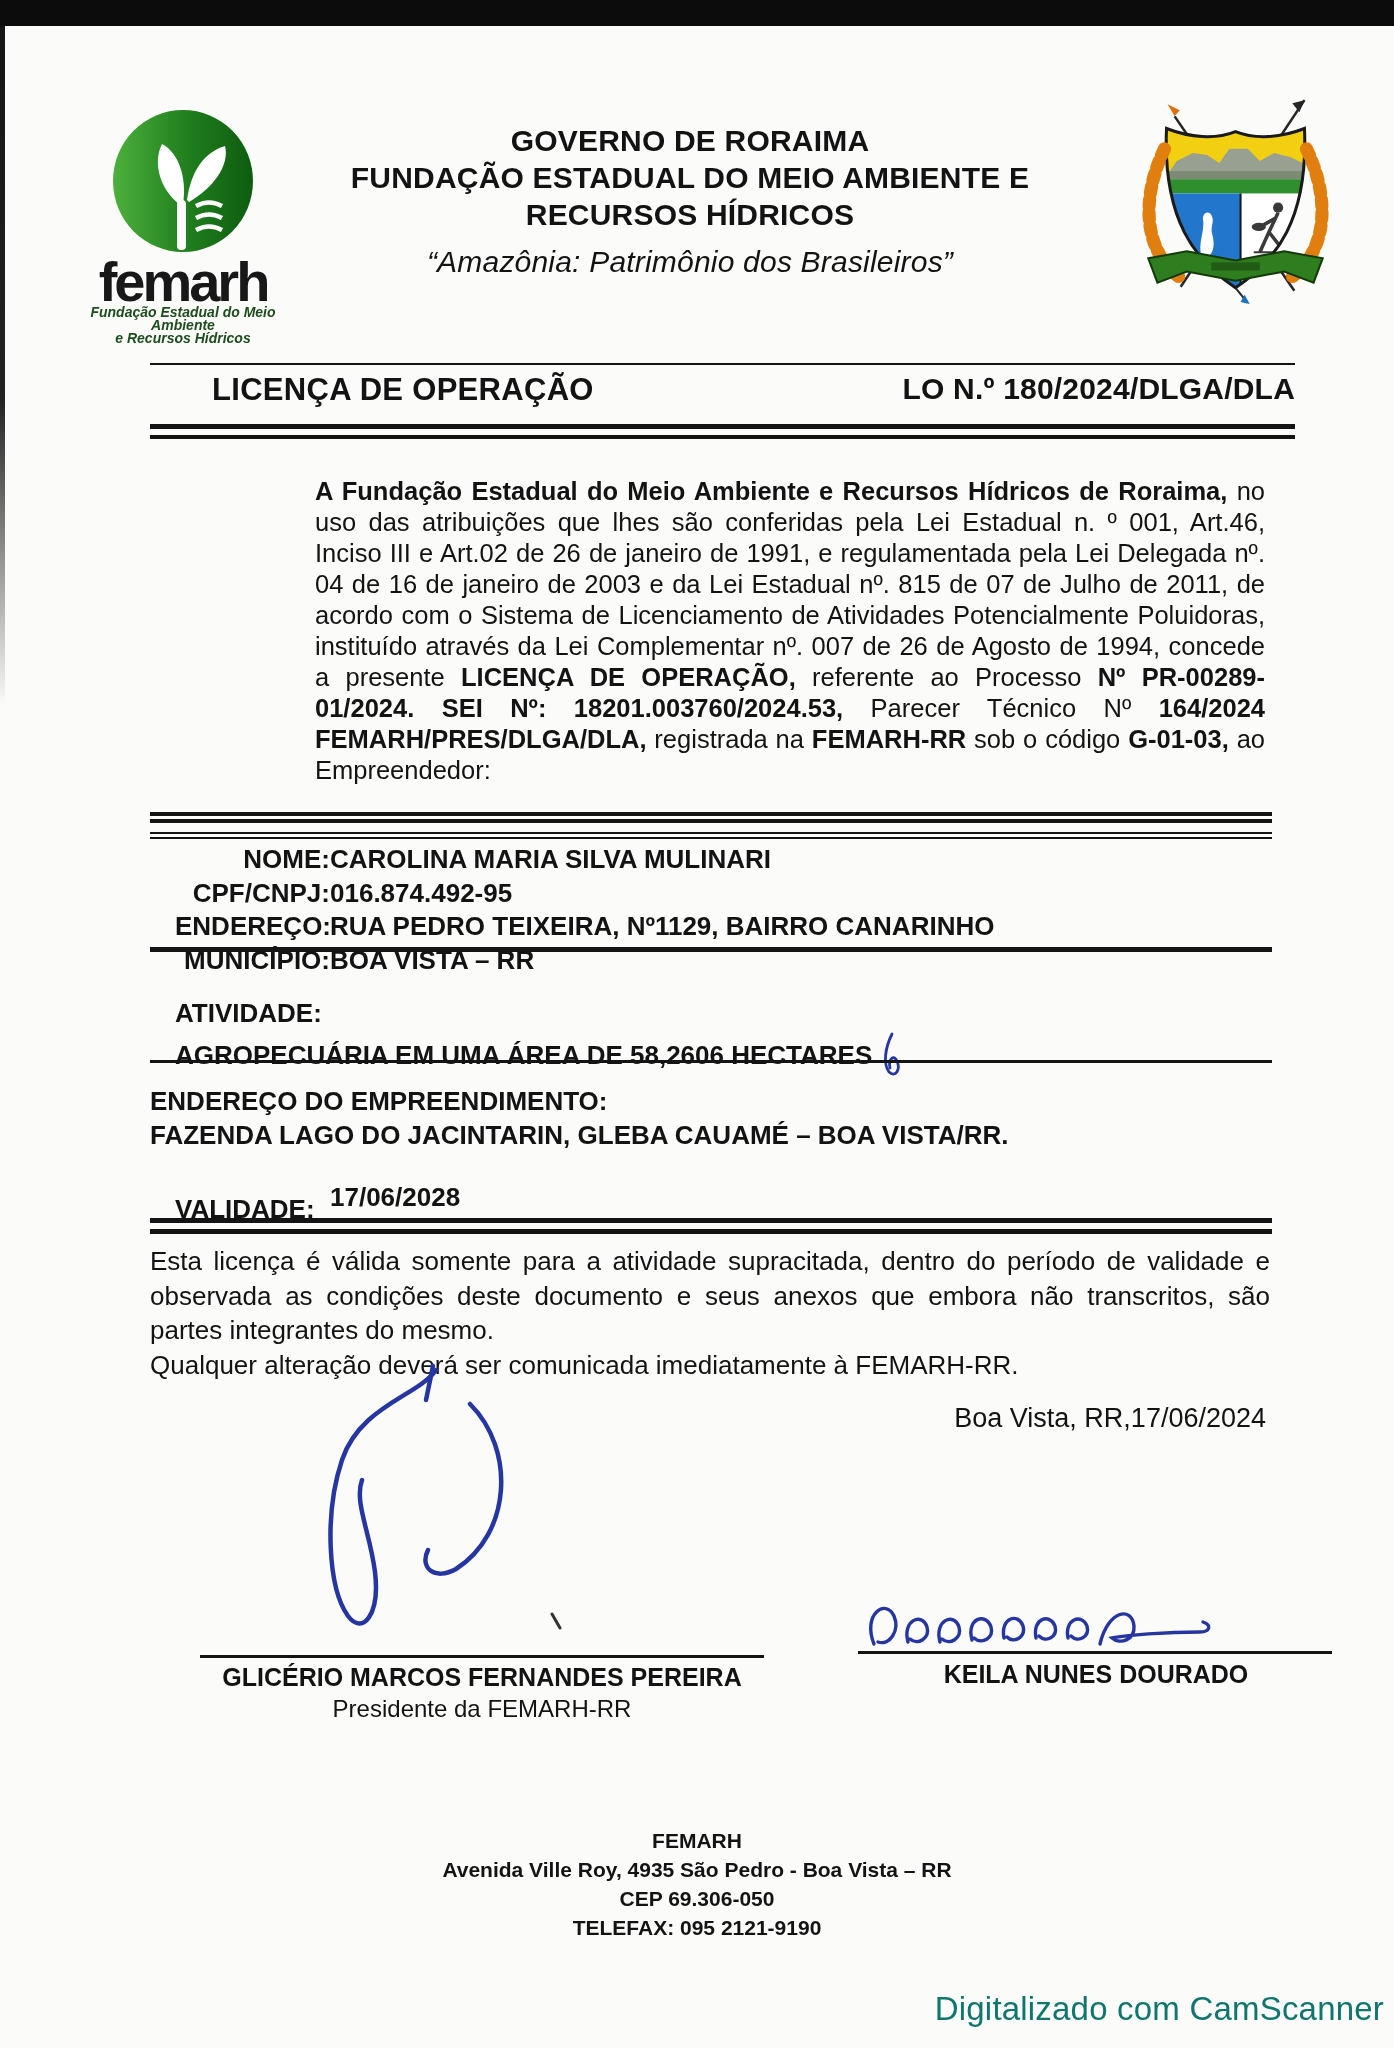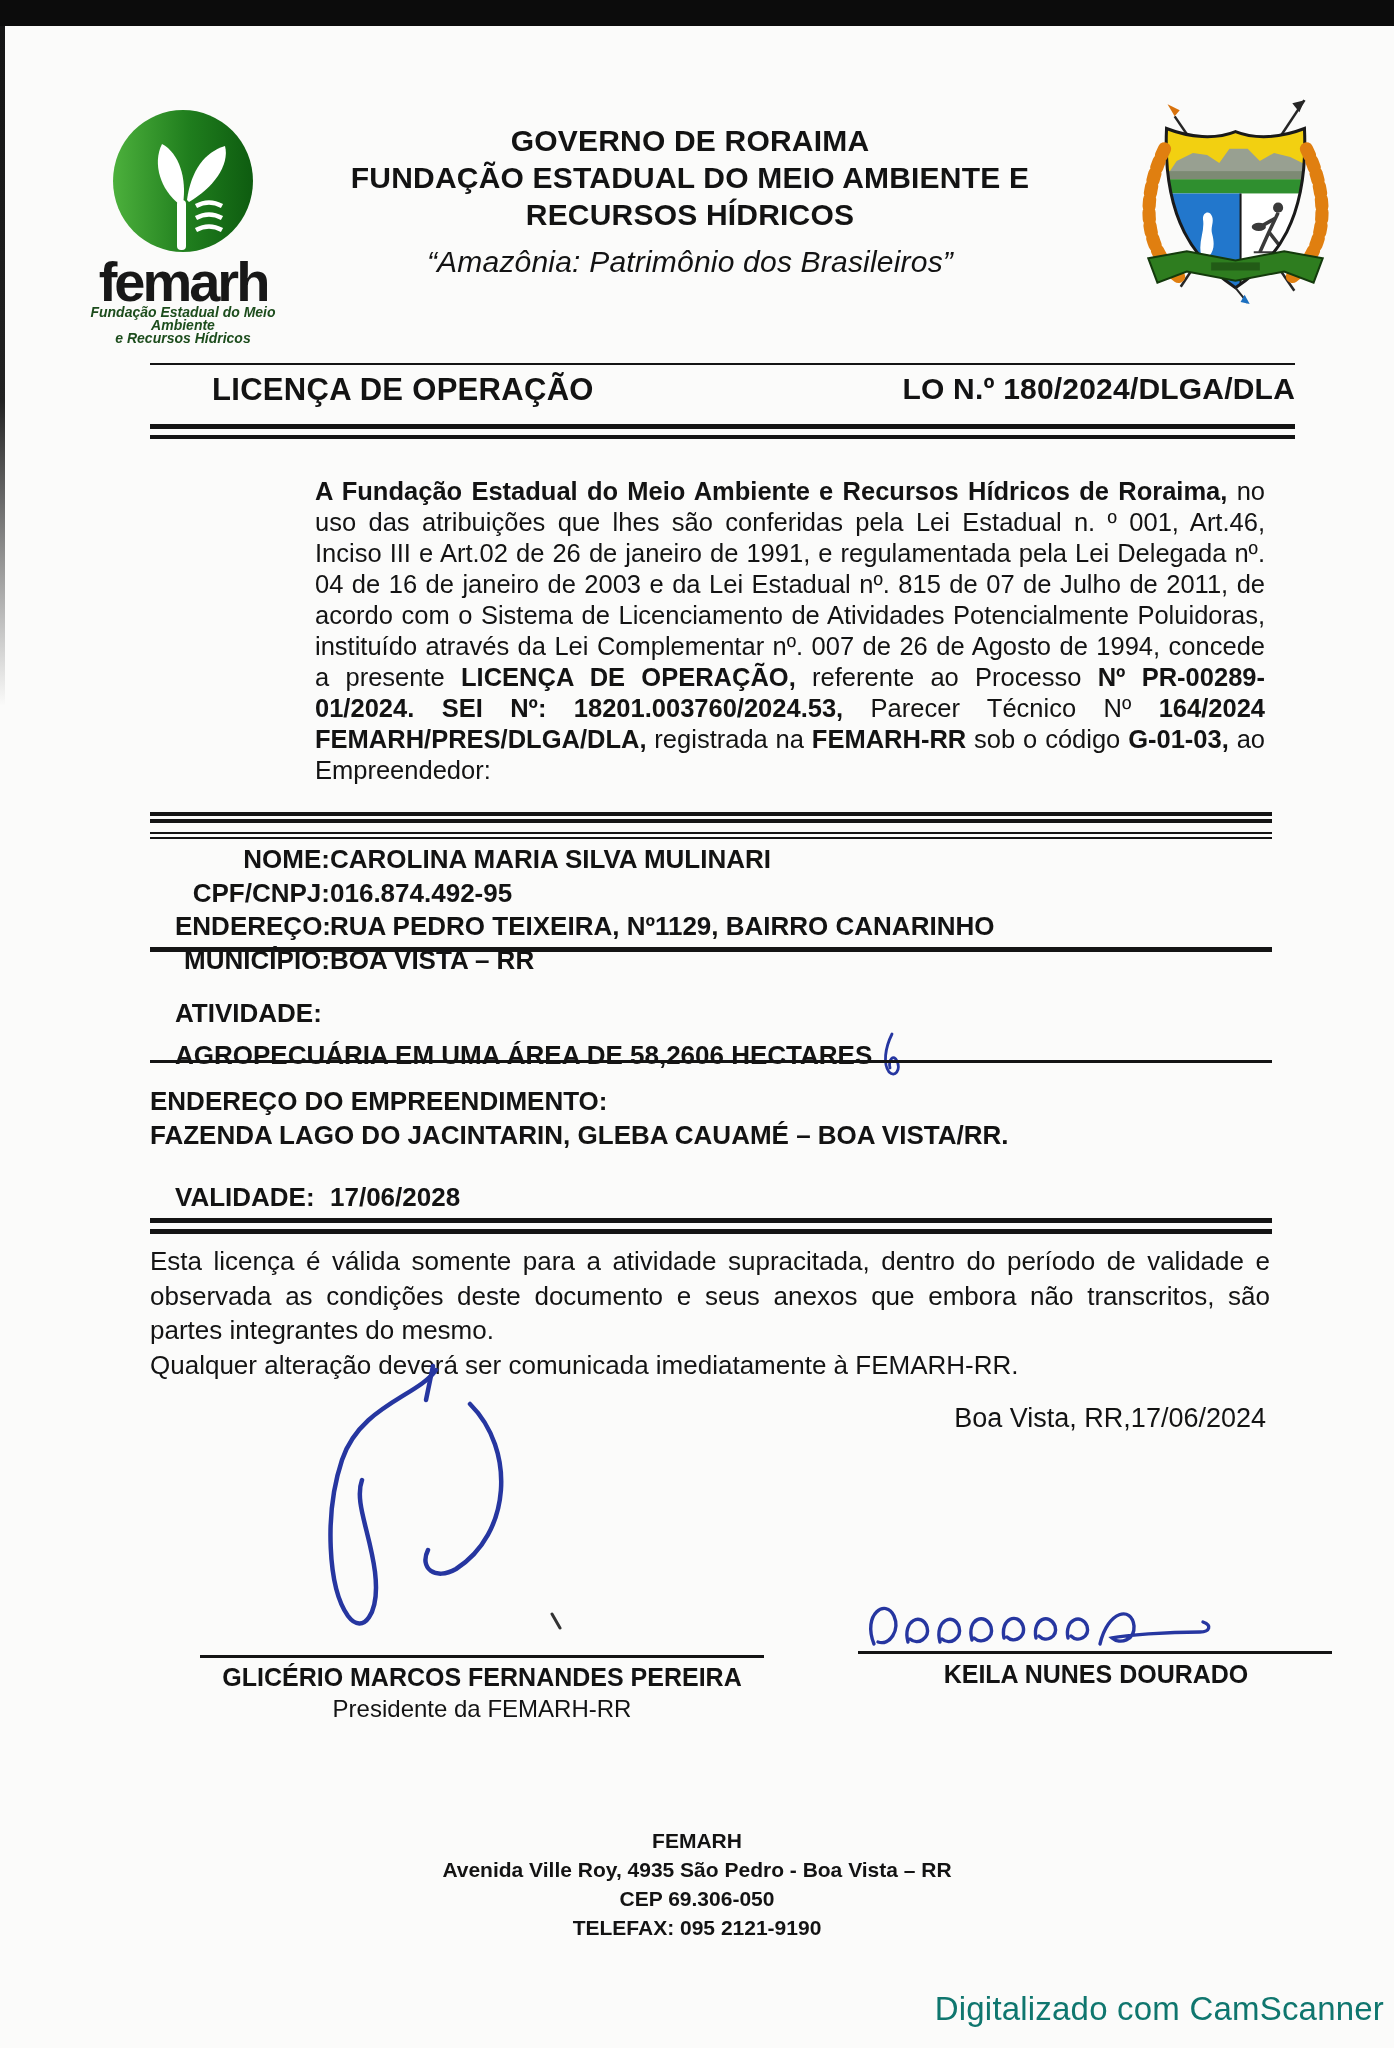--- a/index.html
+++ b/index.html
@@ -33,21 +33,21 @@
   .info-row{display:flex;line-height:33.5px;}
   .info-label{width:155px;font-weight:700;font-size:26px;flex:none;}
   .info-value{font-weight:700;font-size:26px;}
   
   #activity{left:175px;top:996px;display:flex;line-height:34px;flex-direction:column;}
   #activity .info-label{width:155px;}
   
   #enterprise{left:150px;top:1084px;width:1130px;font-size:26px;font-weight:700;line-height:34px;}
   
   #validity{left:175px;top:1180px;display:flex;line-height:34px;}
-  #validity .info-label{width:155px;}
+  #validity .info-label{width:155px;margin-top:12px;}
   
   #conditions{left:150px;top:1244px;width:1120px;font-size:26px;line-height:34.5px;}
   #conditions .p1{text-align:justify;margin:0;}
   #conditions .p2{margin:0;}
   
   #date-line{left:700px;top:1403px;width:566px;text-align:right;font-size:27px;}
   
   .sig-line{height:3px;background:#141414;}
   .sig-name{font-size:25px;font-weight:700;text-align:center;line-height:31px;}
   .sig-role{font-size:24px;text-align:center;line-height:31px;}

